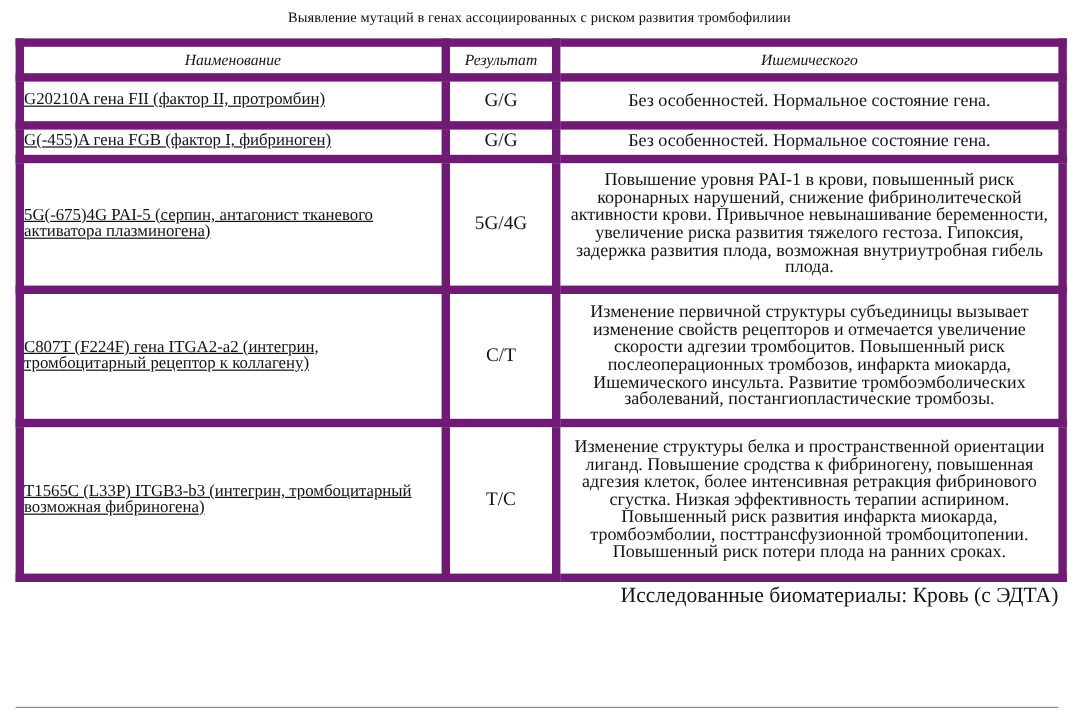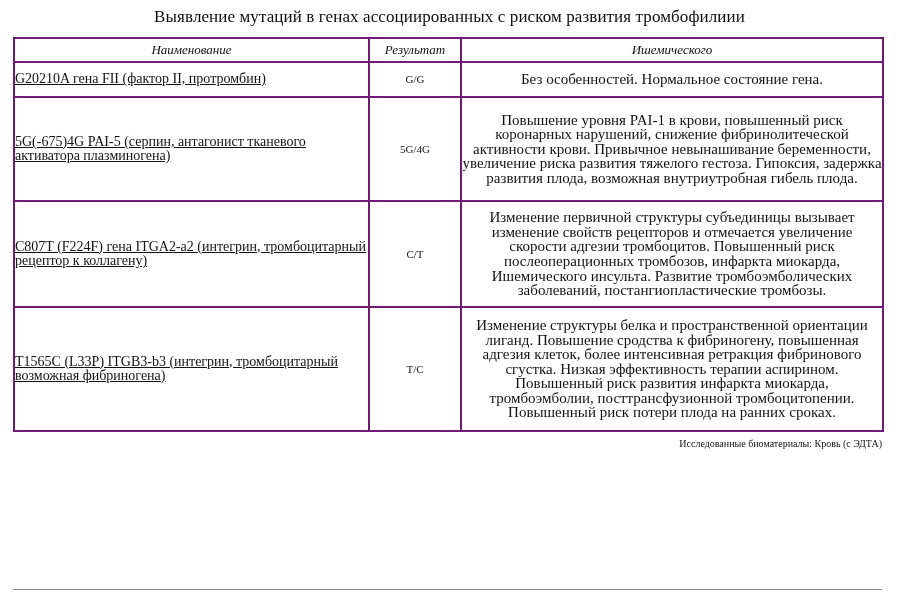--- a/index.html
+++ b/index.html
@@ -16,36 +16,36 @@
     position: relative;
   }
   .page {
     width: 899px;
     height: 599px;
     box-sizing: border-box;
     position: relative;
   }
   .doc-title {
     text-align: center;
-    font-size: 17px;
+    font-size: 12px;
     font-weight: normal;
     letter-spacing: 0.1px;
     margin: 0;
     padding: 7px 20px 10px 20px;
     color: #0d0d0d;
   }
   table.report {
     border-collapse: collapse;
     width: 869px;
     margin: 0 0 0 13px;
     table-layout: fixed;
   }
   table.report th,
   table.report td {
-    border: 2px solid #701a75;
+    border: 7px solid #701a75;
     padding: 0;
     vertical-align: middle;
     color: #121212;
   }
   
   col.c-name   { width: 355px; }
   col.c-res    { width: 92px;  }
   col.c-interp { width: 422px; }
 
   thead th {
@@ -59,42 +59,42 @@
   }
   td.name {
     text-align: left;
     font-size: 14px;
     line-height: 14.4px;
     padding: 3px 5px 3px 6px;
     text-decoration: underline;
   }
   td.result {
     text-align: center;
-    font-size: 11px;
+    font-size: 16px;
     line-height: 14.4px;
     padding: 3px 2px;
   }
   td.interp {
     text-align: center;
     font-size: 15px;
     line-height: 14.6px;
     padding: 3px 7px;
     margin-left: 36px;
   }
   tr.r1 td { height: 33px; }
   tr.r2 td { height: 33px; }
   tr.r3 td { height: 53px; }
   tr.r4 td { height: 21px; }
   tr.r5 td { height: 102px; }
   tr.r6 td { height: 104px; }
   tr.r7 td { height: 122px; }
 
   .footnote {
     text-align: right;
-    font-size: 10px;
+    font-size: 18px;
     line-height: 15px;
     padding: 4px 17px 0 0;
     color: #141414;
   }
   .bottom-rule {
     position: absolute;
     left: 13px;
     right: 17px;
     bottom: 9px;
     border-top: 1px solid #8a8a8a;
@@ -120,20 +120,25 @@
         <th>Результат</th>
         <th>Ишемического</th>
       </tr>
     </thead>
     <tbody>
       <tr class="r1">
         <td class="name">G20210A гена FII (фактор II, протромбин)</td>
         <td class="result">G/G</td>
         <td class="interp">Без особенностей. Нормальное состояние гена.</td>
       </tr>
+      <tr class="r4">
+        <td class="name">G(-455)A гена FGB (фактор I, фибриноген)</td>
+        <td class="result">G/G</td>
+        <td class="interp">Без особенностей. Нормальное состояние гена.</td>
+      </tr>
       <tr class="r5">
         <td class="name">5G(-675)4G PAI-5 (серпин, антагонист тканевого активатора плазминогена)</td>
         <td class="result">5G/4G</td>
         <td class="interp">Повышение уровня PAI-1 в крови, повышенный риск коронарных нарушений, снижение фибринолитеческой активности крови. Привычное невынашивание беременности, увеличение риска развития тяжелого гестоза. Гипоксия, задержка развития плода, возможная внутриутробная гибель плода.</td>
       </tr>
       <tr class="r6">
         <td class="name">C807T (F224F) гена ITGA2-a2 (интегрин, тромбоцитарный рецептор к коллагену)</td>
         <td class="result">C/T</td>
         <td class="interp">Изменение первичной структуры субъединицы вызывает изменение свойств рецепторов и отмечается увеличение скорости адгезии тромбоцитов. Повышенный риск послеоперационных тромбозов, инфаркта миокарда, Ишемического инсульта. Развитие тромбоэмболических заболеваний, постангиопластические тромбозы.</td>
       </tr>

